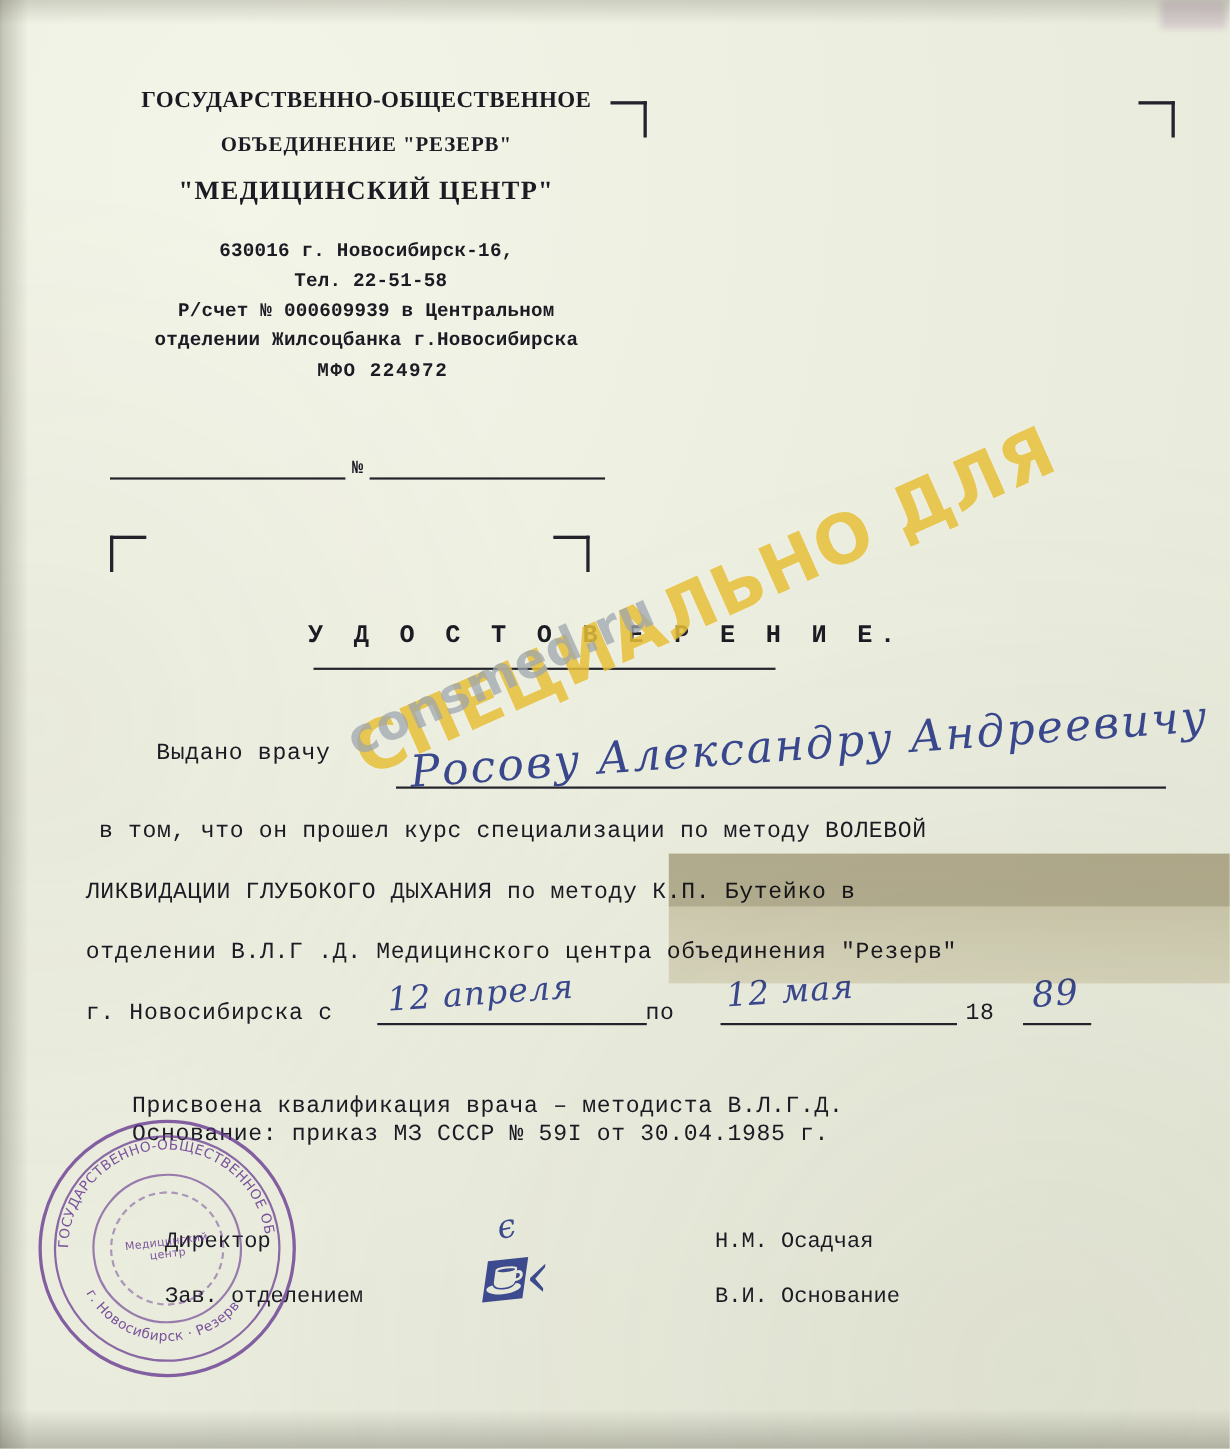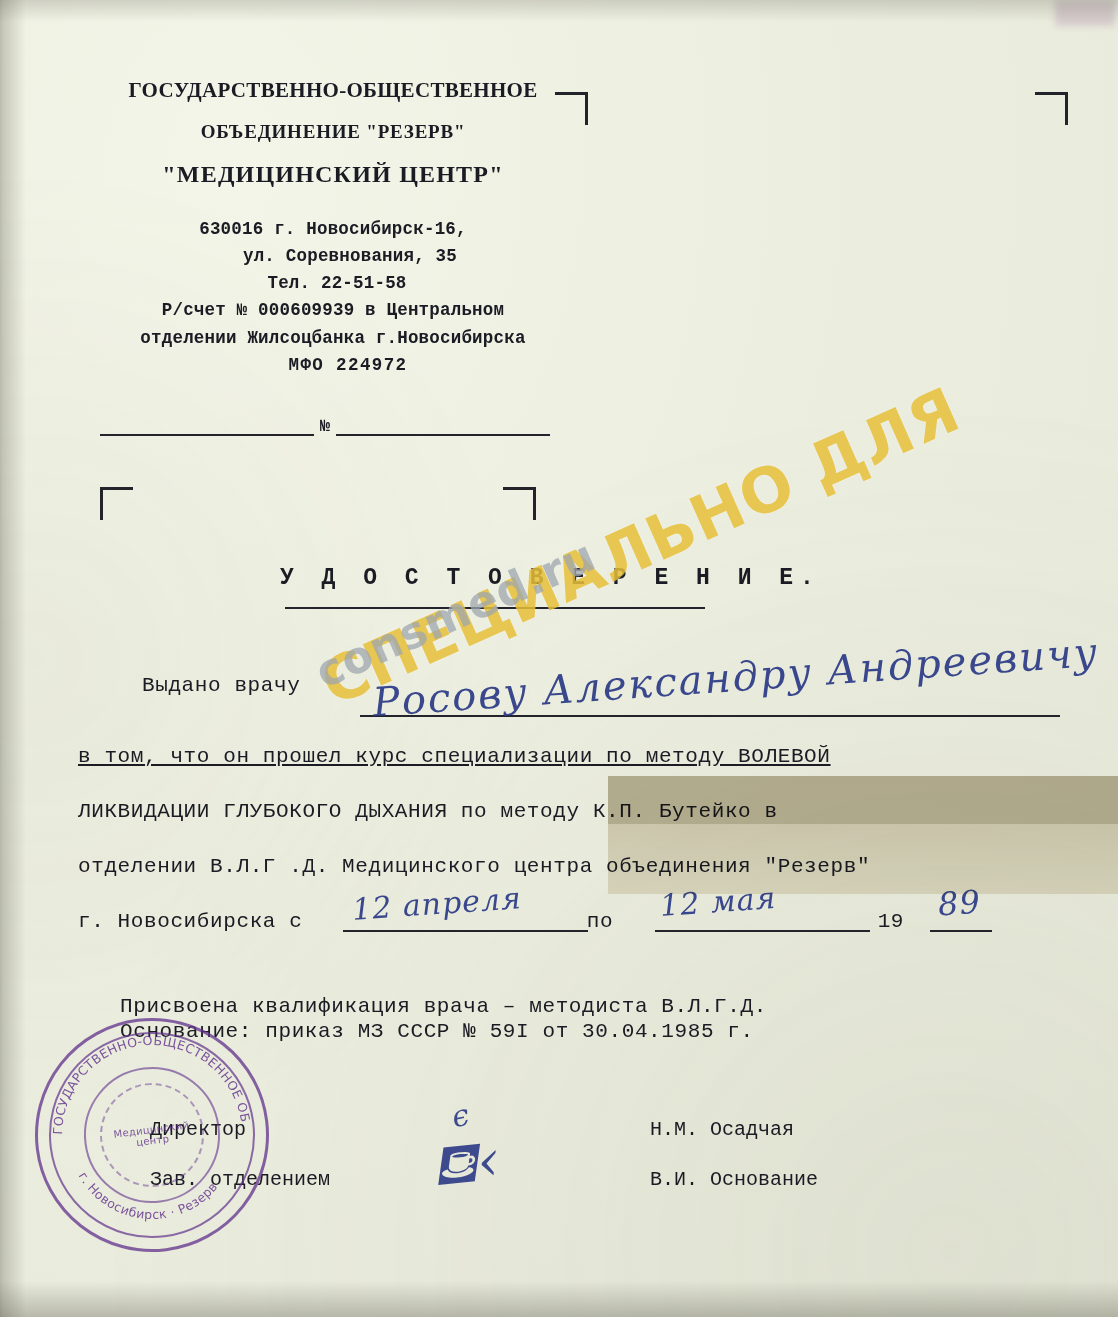--- a/index.html
+++ b/index.html
@@ -149,21 +149,21 @@
   }
 
   .line{
     position:absolute;
     font-size:21px;
     letter-spacing:0.6px;
     white-space:nowrap;
     text-align:right;
   }
   .l-issued{ left:142px; top:674px; }
-  .l-b1{ left:78px;  top:745px;text-decoration:underline; }
+  .l-b1{ left:90px;  top:745px; }
   .l-b2{ left:78px;  top:800px; }
   .l-b3{ left:78px;  top:855px; }
   .l-b4{ left:78px;  top:910px; }
   .l-q1{ left:120px; top:978px;margin-top:17px; }
   .l-q2{ left:120px; top:1020px; }
 
   .sig-left{ position:absolute; left:150px; font-size:20px;}
   .sig-r1{ top:1118px; }
   .sig-r2{ top:1168px; }
   .sig-right{ position:absolute; left:650px; font-size:20px;}
@@ -322,21 +322,20 @@
   <div class="crop tr" style="left:1035px; top:92px;"></div>
   <div class="crop tl" style="left:100px; top:487px;"></div>
   <div class="crop tr" style="left:503px; top:487px;"></div>
 
   <div class="letterhead">
     <div class="lh-line1">ГОСУДАРСТВЕННО-ОБЩЕСТВЕННОЕ</div>
     <div class="lh-line2">ОБЪЕДИНЕНИЕ "РЕЗЕРВ"</div>
     <div class="lh-line3">"МЕДИЦИНСКИЙ   ЦЕНТР"</div>
     <div class="addr">
       <div class="i1">630016 г. Новосибирск-16,</div>
-      <div class="i2">ул. Соревнования, 35</div>
       <div class="i3">Тел.  22-51-58</div>
       <div class="i5">Р/счет № 000609939 в Центральном</div>
       <div class="i6">отделении Жилсоцбанка г.Новосибирска</div>
       <div class="i7">МФО 224972</div>
     </div>
   </div>
 
   <div class="numline">
     <div class="row">
       <div class="rule"></div>
@@ -354,21 +353,21 @@
 
   <div class="line l-b1">в том, что он прошел курс специализации по методу  ВОЛЕВОЙ</div>
   <div class="line l-b2">ЛИКВИДАЦИИ  ГЛУБОКОГО ДЫХАНИЯ по методу К.П. Бутейко в</div>
   <div class="line l-b3">отделении В.Л.Г .Д.  Медицинского центра объединения "Резерв"</div>
 
   <div class="line l-b4">
     <span>г. Новосибирска с</span>
     <span style="display:inline-block; width:258px;"></span>
     <span>по</span>
     <span style="display:inline-block; width:238px;"></span>
-    <span>19</span>
+    <span>18</span>
   </div>
   <div class="underline-hand uh-d1"></div>
   <div class="underline-hand uh-d2"></div>
   <div class="underline-hand uh-d3"></div>
   <div class="hand d1">12 апреля</div>
   <div class="hand d2">12 мая</div>
   <div class="hand d3">89</div>
 
   <div class="line l-q1">Присвоена квалификация врача – методиста В.Л.Г.Д.</div>
   <div class="line l-q2">Основание:  приказ  МЗ СССР № 59I от 30.04.1985 г.</div>

